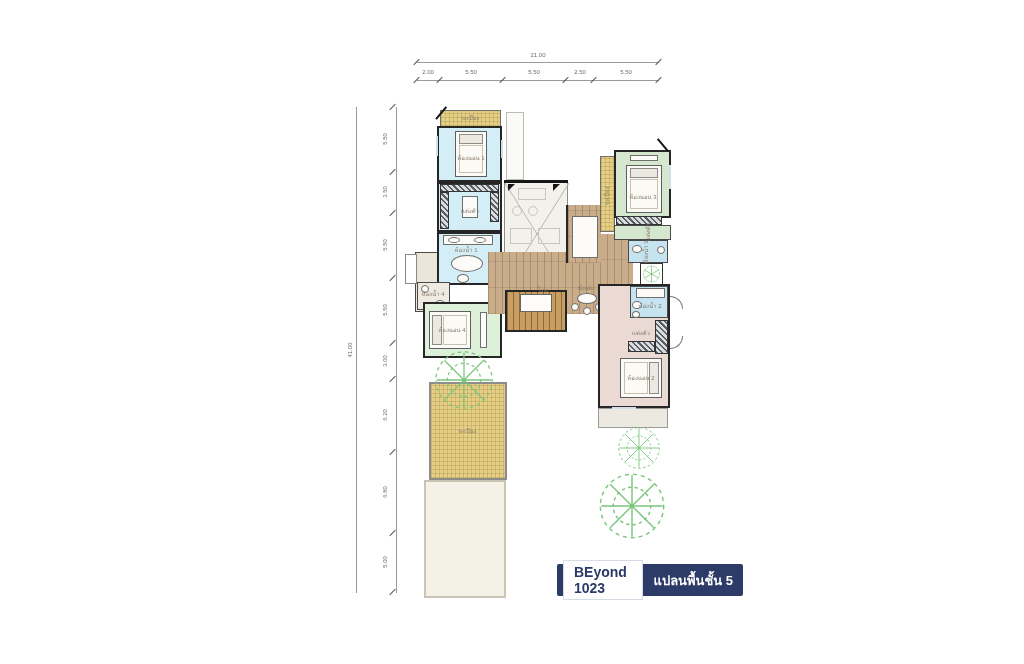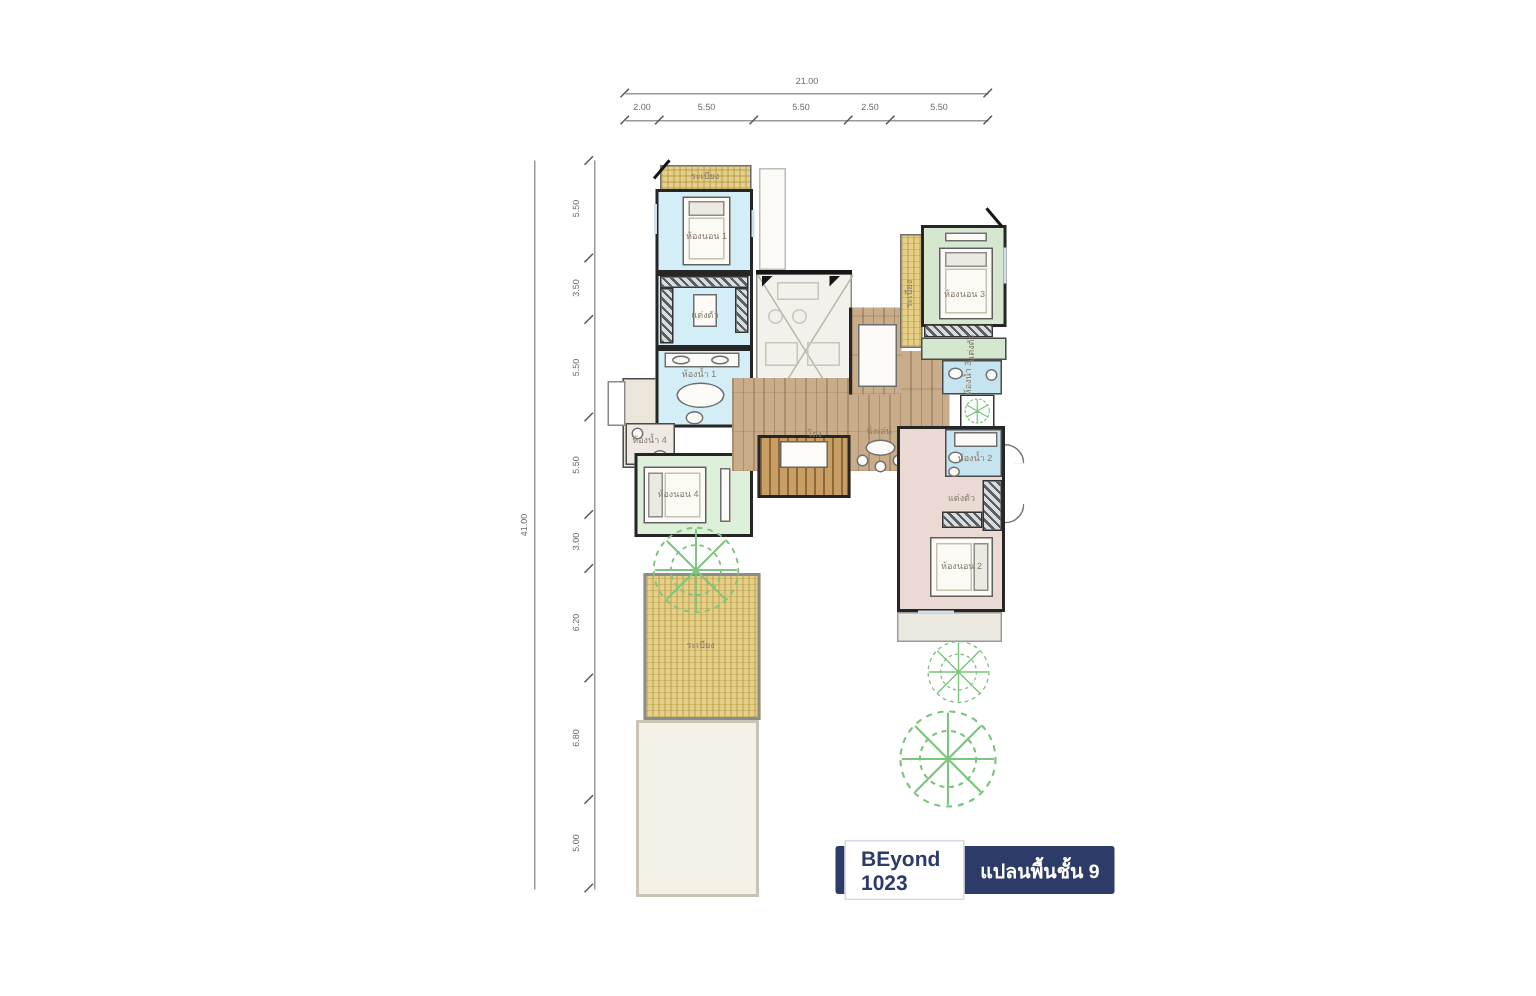--- a/index.html
+++ b/index.html
@@ -242,16 +242,16 @@
   <svg class="abs" style="left:596px;top:470px;width:72px;height:72px" viewBox="0 0 100 100">
     <g fill="none" stroke="#7cc57c" stroke-width="2" stroke-linecap="round">
       <circle cx="50" cy="50" r="44" stroke-dasharray="4 7"></circle>
       <circle cx="50" cy="50" r="26" stroke-dasharray="3 6"></circle>
       <path d="M50 50 L50 8 M50 50 L80 20 M50 50 L92 50 M50 50 L80 80 M50 50 L50 92 M50 50 L20 80 M50 50 L8 50 M50 50 L20 20"></path>
     </g>
   </svg>
 
   <div class="badge">
     <span class="model">BEyond 1023</span>
-    <span class="cap">แปลนพื้นชั้น 9</span>
+    <span class="cap">แปลนพื้นชั้น 5</span>
   </div>
 
 </div>
 
 </body></html>

